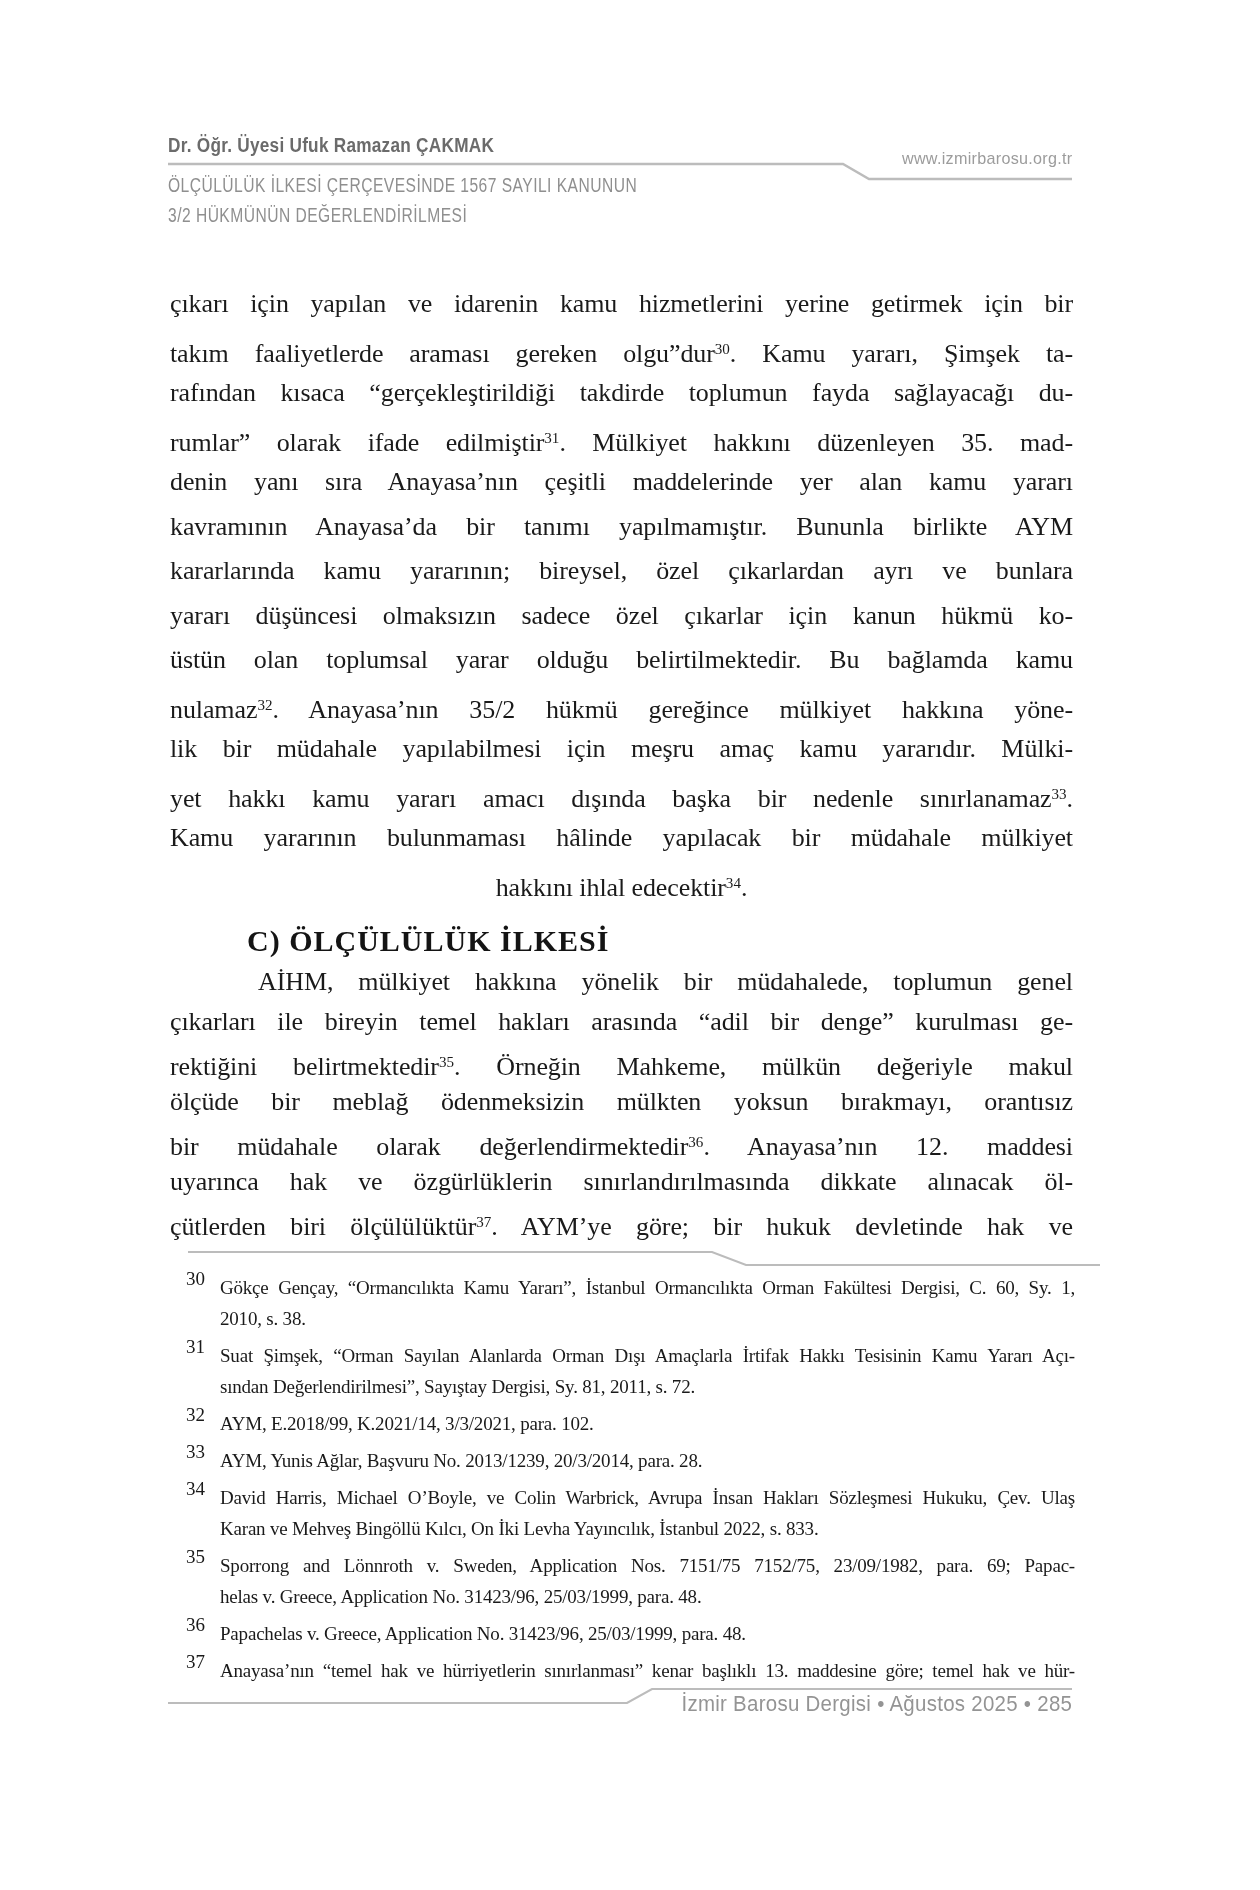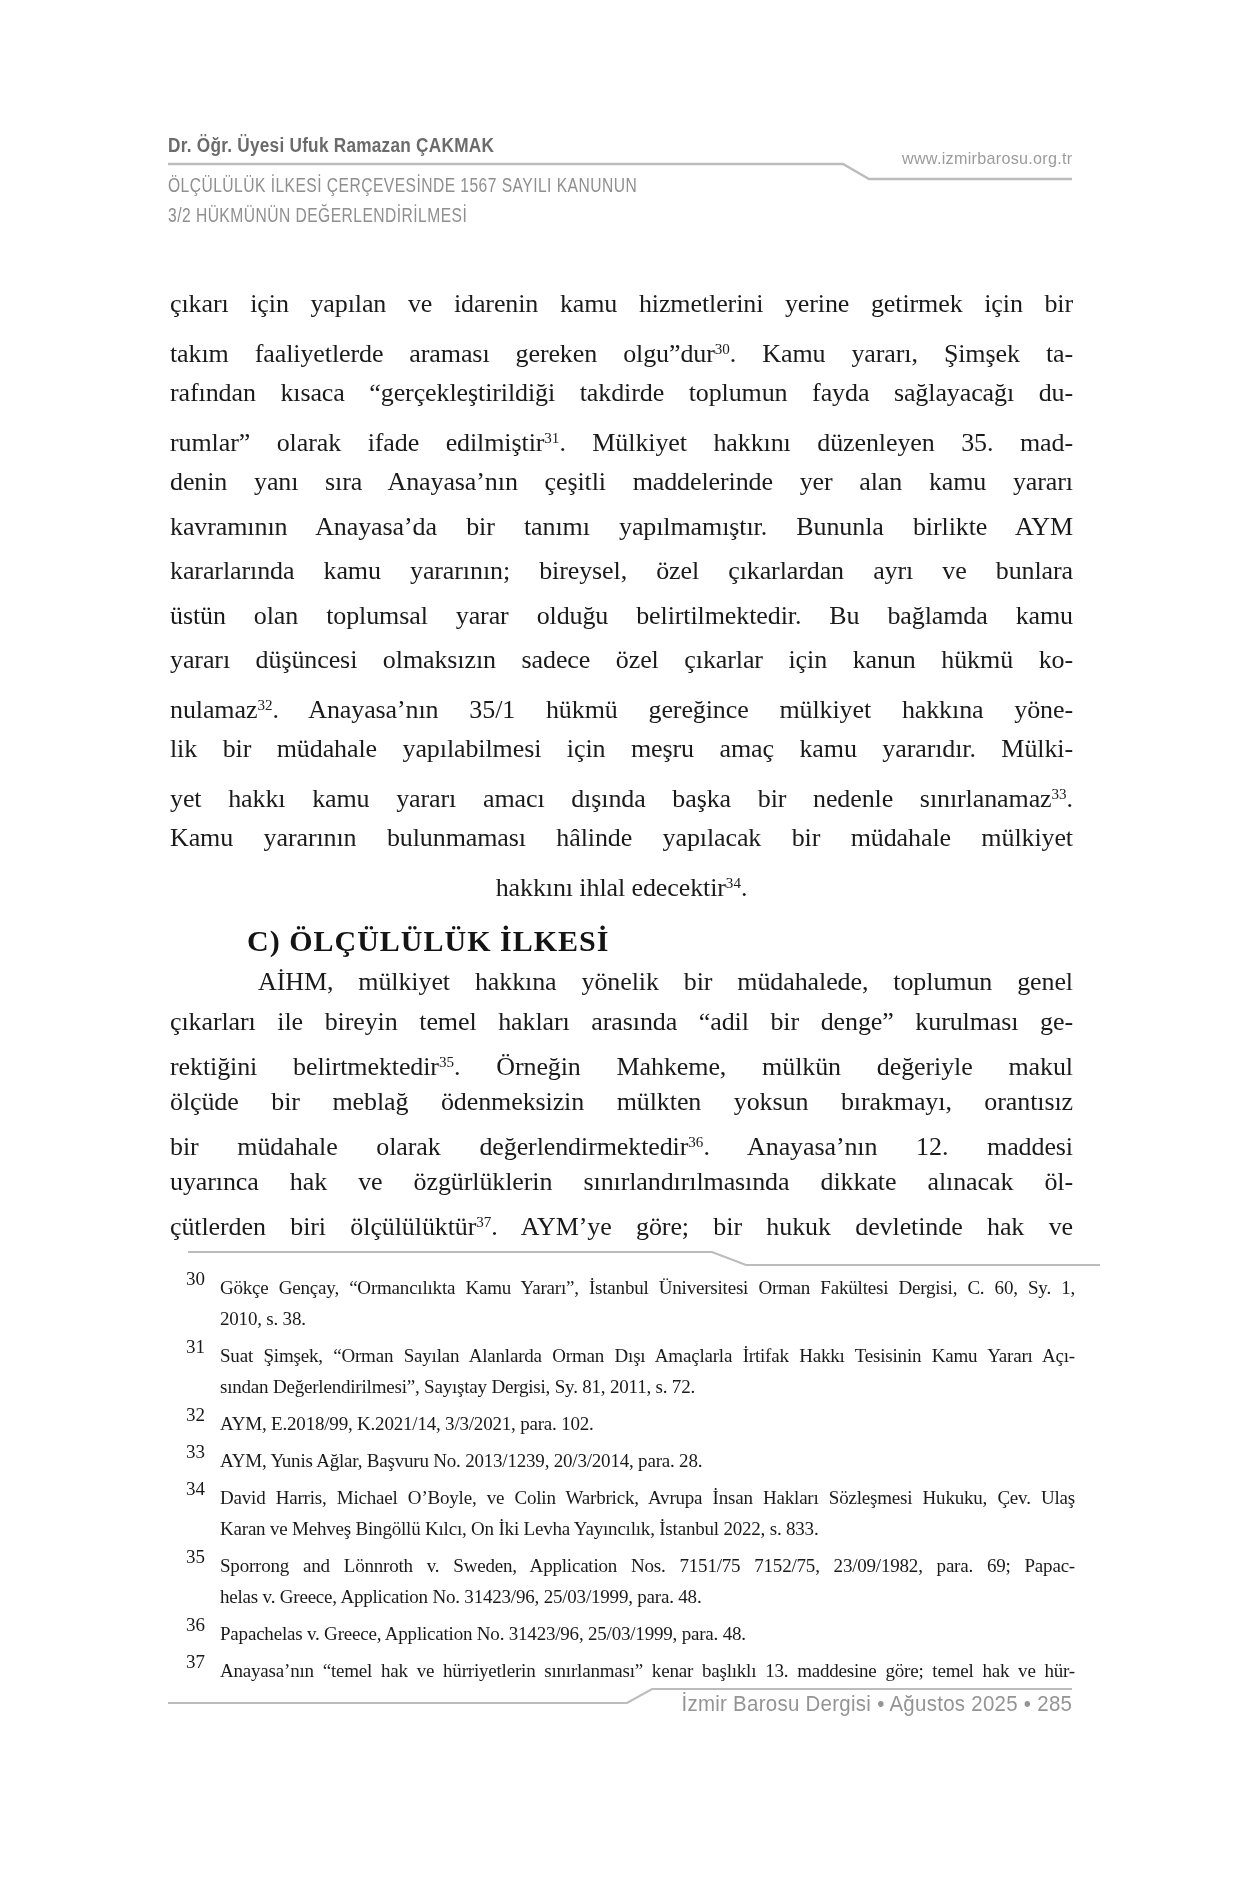--- a/index.html
+++ b/index.html
@@ -70,23 +70,23 @@
   </div>
 
   <div class="para1">
       <div class="tline just"><span class="it">çıkarı için yapılan ve idarenin kamu hizmetlerini yerine getirmek için bir</span></div>
       <div class="tline just"><span class="it">takım faaliyetlerde araması gereken olgu</span><span>”dur</span><span class="sup">30</span><span>. Kamu yararı, Şimşek ta-</span></div>
       <div class="tline just"><span>rafından kısaca </span><span class="it">“gerçekleştirildiği takdirde toplumun fayda sağlayacağı du-</span></div>
       <div class="tline just"><span class="it">rumlar”</span><span> olarak ifade edilmiştir</span><span class="sup">31</span><span>. Mülkiyet hakkını düzenleyen 35. mad-</span></div>
       <div class="tline just"><span>denin yanı sıra Anayasa’nın çeşitli maddelerinde yer alan kamu yararı</span></div>
       <div class="tline just"><span>kavramının Anayasa’da bir tanımı yapılmamıştır. Bununla birlikte AYM</span></div>
       <div class="tline just"><span>kararlarında kamu yararının; bireysel, özel çıkarlardan ayrı ve bunlara</span></div>
+      <div class="tline just"><span>yararı düşüncesi olmaksızın sadece özel çıkarlar için kanun hükmü ko-</span></div>
       <div class="tline just"><span>üstün olan toplumsal yarar olduğu belirtilmektedir. Bu bağlamda kamu</span></div>
-      <div class="tline just"><span>yararı düşüncesi olmaksızın sadece özel çıkarlar için kanun hükmü ko-</span></div>
-      <div class="tline just"><span>nulamaz</span><span class="sup">32</span><span>. Anayasa’nın 35/1 hükmü gereğince mülkiyet hakkına yöne-</span></div>
+      <div class="tline just"><span>nulamaz</span><span class="sup">32</span><span>. Anayasa’nın 35/2 hükmü gereğince mülkiyet hakkına yöne-</span></div>
       <div class="tline just"><span>lik bir müdahale yapılabilmesi için meşru amaç kamu yararıdır. Mülki-</span></div>
       <div class="tline just"><span>yet hakkı kamu yararı amacı dışında başka bir nedenle sınırlanamaz</span><span class="sup">33</span><span>.</span></div>
       <div class="tline just"><span>Kamu yararının bulunmaması hâlinde yapılacak bir müdahale mülkiyet</span></div>
       <div class="tline"><span>hakkını ihlal edecektir</span><span class="sup">34</span><span>.</span></div>
     </div>
 
   <div class="heading">C) ÖLÇÜLÜLÜK İLKESİ</div>
 
   <div class="para2">
       <div class="tline just ind"><span>AİHM, mülkiyet hakkına yönelik bir müdahalede, toplumun genel</span></div>
@@ -94,21 +94,21 @@
       <div class="tline just"><span>rektiğini belirtmektedir</span><span class="sup">35</span><span>. Örneğin Mahkeme, mülkün değeriyle makul</span></div>
       <div class="tline just"><span>ölçüde bir meblağ ödenmeksizin mülkten yoksun bırakmayı, orantısız</span></div>
       <div class="tline just"><span>bir müdahale olarak değerlendirmektedir</span><span class="sup">36</span><span>. Anayasa’nın 12. maddesi</span></div>
       <div class="tline just"><span>uyarınca hak ve özgürlüklerin sınırlandırılmasında dikkate alınacak öl-</span></div>
       <div class="tline just"><span>çütlerden biri ölçülülüktür</span><span class="sup">37</span><span>. AYM’ye göre; bir hukuk devletinde hak ve</span></div>
     </div>
 
   <div class="fns">
       <div class="fn">
         <span class="fn-num">30</span>
-        <div class="tline just"><span>Gökçe Gençay, “Ormancılıkta Kamu Yararı”, </span><span class="it">İstanbul Üniversitesi Orman Fakültesi Dergisi</span><span>, C. 60, Sy. 1,</span></div>
+        <div class="tline just"><span>Gökçe Gençay, “Ormancılıkta Kamu Yararı”, </span><span class="it">İstanbul Ormancılıkta Orman Fakültesi Dergisi</span><span>, C. 60, Sy. 1,</span></div>
         <div class="tline"><span>2010, s. 38.</span></div>
       </div>
       <div class="fn">
         <span class="fn-num">31</span>
         <div class="tline just"><span>Suat Şimşek, “Orman Sayılan Alanlarda Orman Dışı Amaçlarla İrtifak Hakkı Tesisinin Kamu Yararı Açı-</span></div>
         <div class="tline"><span>sından Değerlendirilmesi”, </span><span class="it">Sayıştay Dergisi</span><span>, Sy. 81, 2011, s. 72.</span></div>
       </div>
       <div class="fn">
         <span class="fn-num">32</span>
         <div class="tline"><span>AYM, E.2018/99, K.2021/14, 3/3/2021, para. 102.</span></div>

